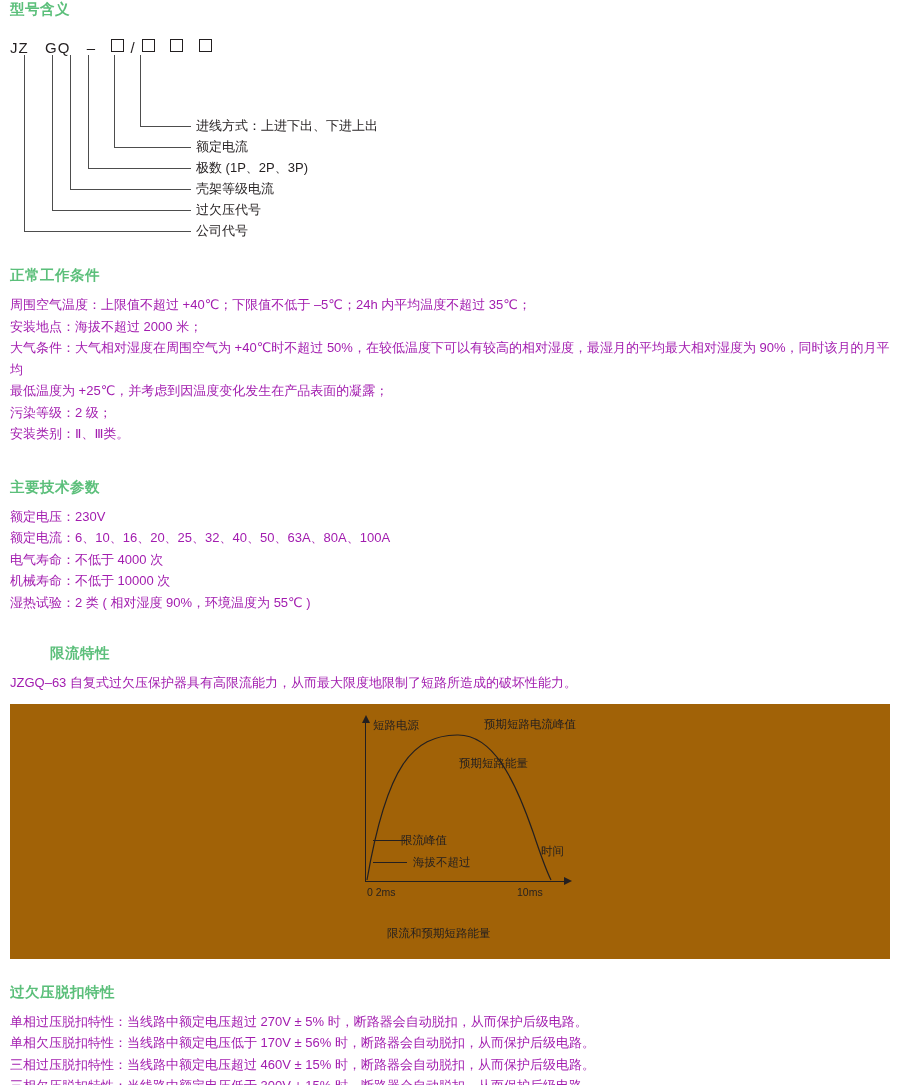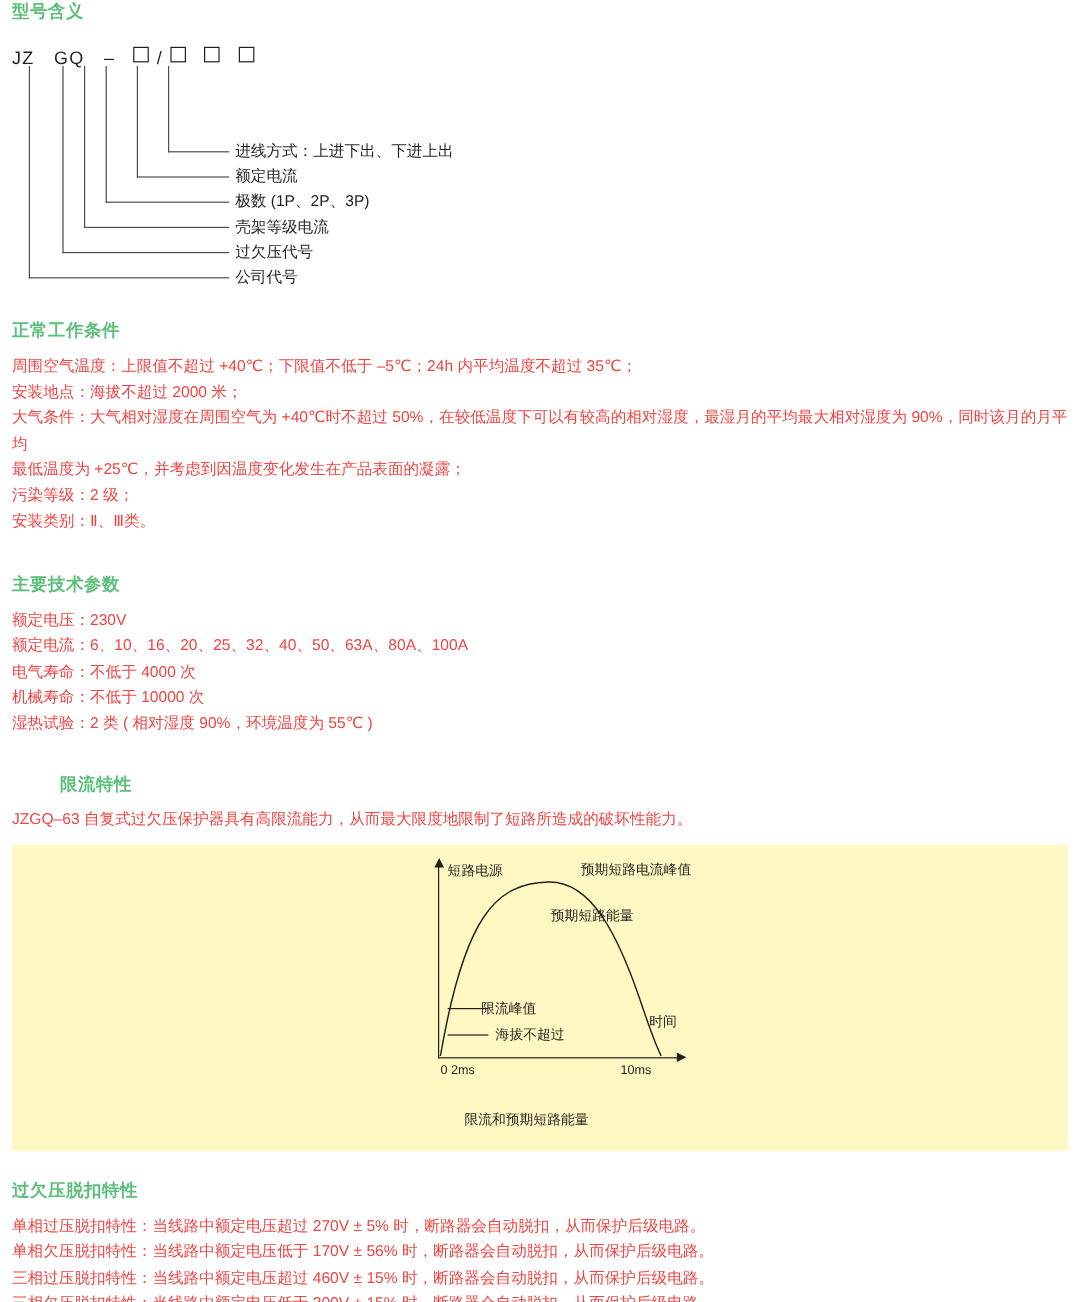--- a/index.html
+++ b/index.html
@@ -24,21 +24,21 @@
   }
   .sec-title {
     color: #5bbf7a;
     font-size: 14.5px;
     font-weight: bold;
     letter-spacing: 0.5px;
   }
   .body-line {
     font-size: 13px;
     line-height: 21.5px;
-    color: #ef4444;
+    color: #a21caf;
   }
 
   
   #model-block {
     position: relative;
     margin-top: 12px;
     height: 185px;
   }
   .code-row {
     position: absolute;
@@ -67,21 +67,21 @@
     white-space: nowrap;
     line-height: 13px;
   }
 
   
   #limit-figure {
     position: relative;
     margin-top: 10px;
     width: 880px;
     height: 255px;
-    background: #fef9c3;
+    background: #a16207;
   }
   #chart-area {
     position: absolute;
     left: 355px;
     top: 18px;
     width: 200px;
     height: 160px;
   }
   .axis-v {
     position: absolute;

